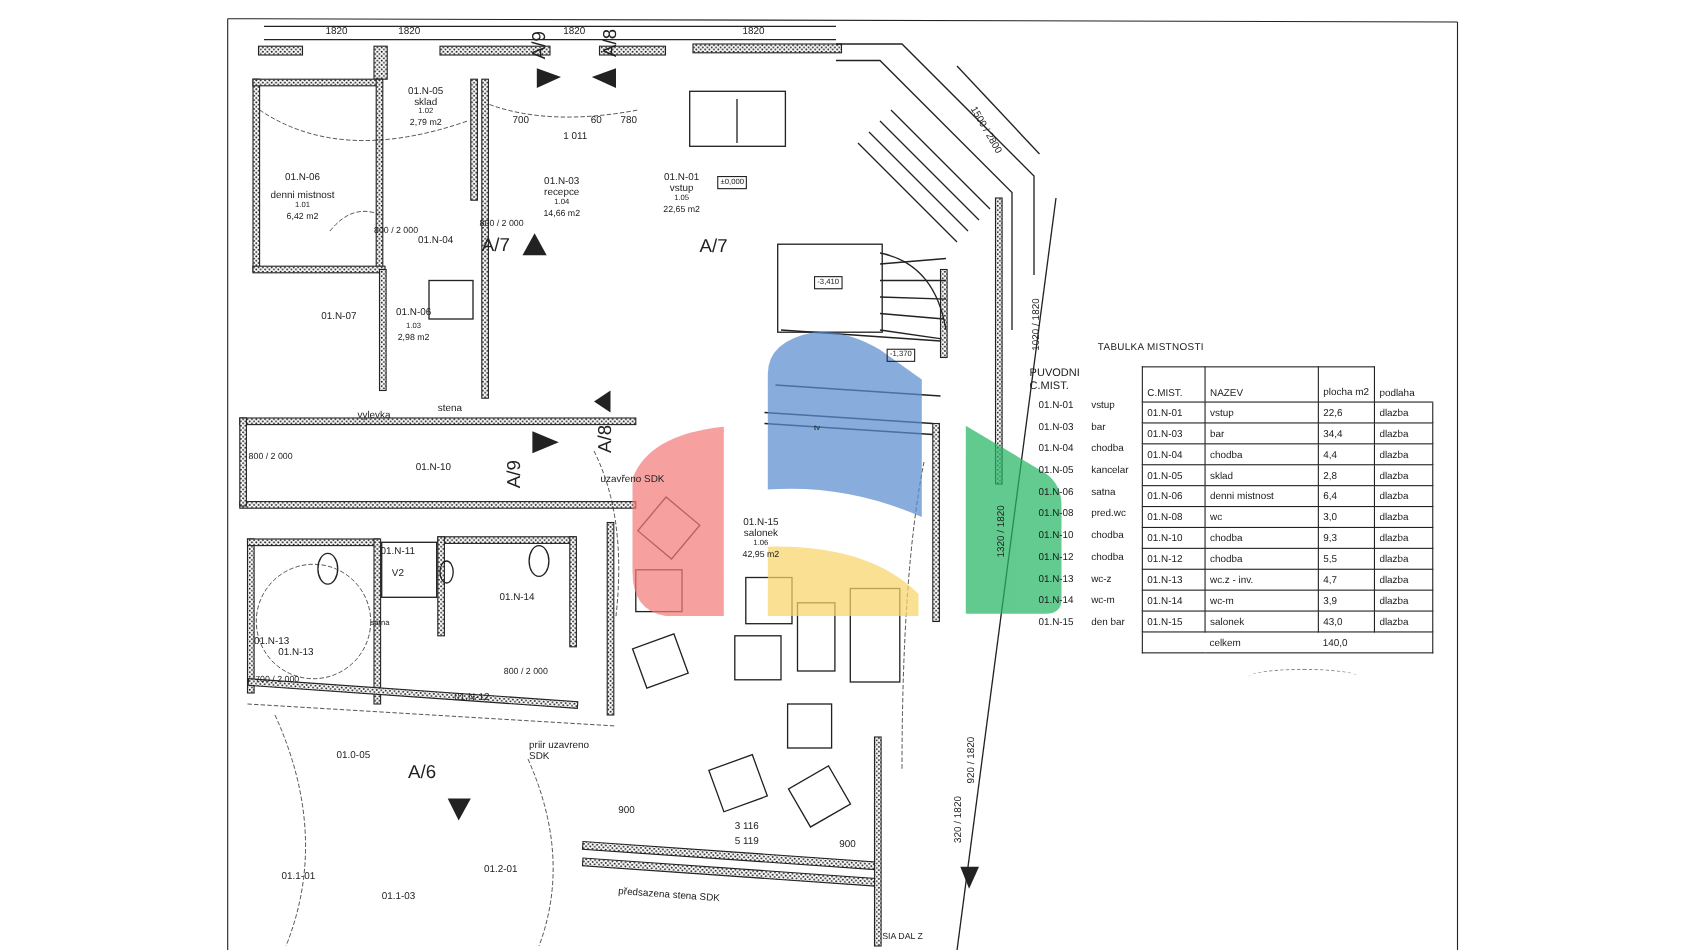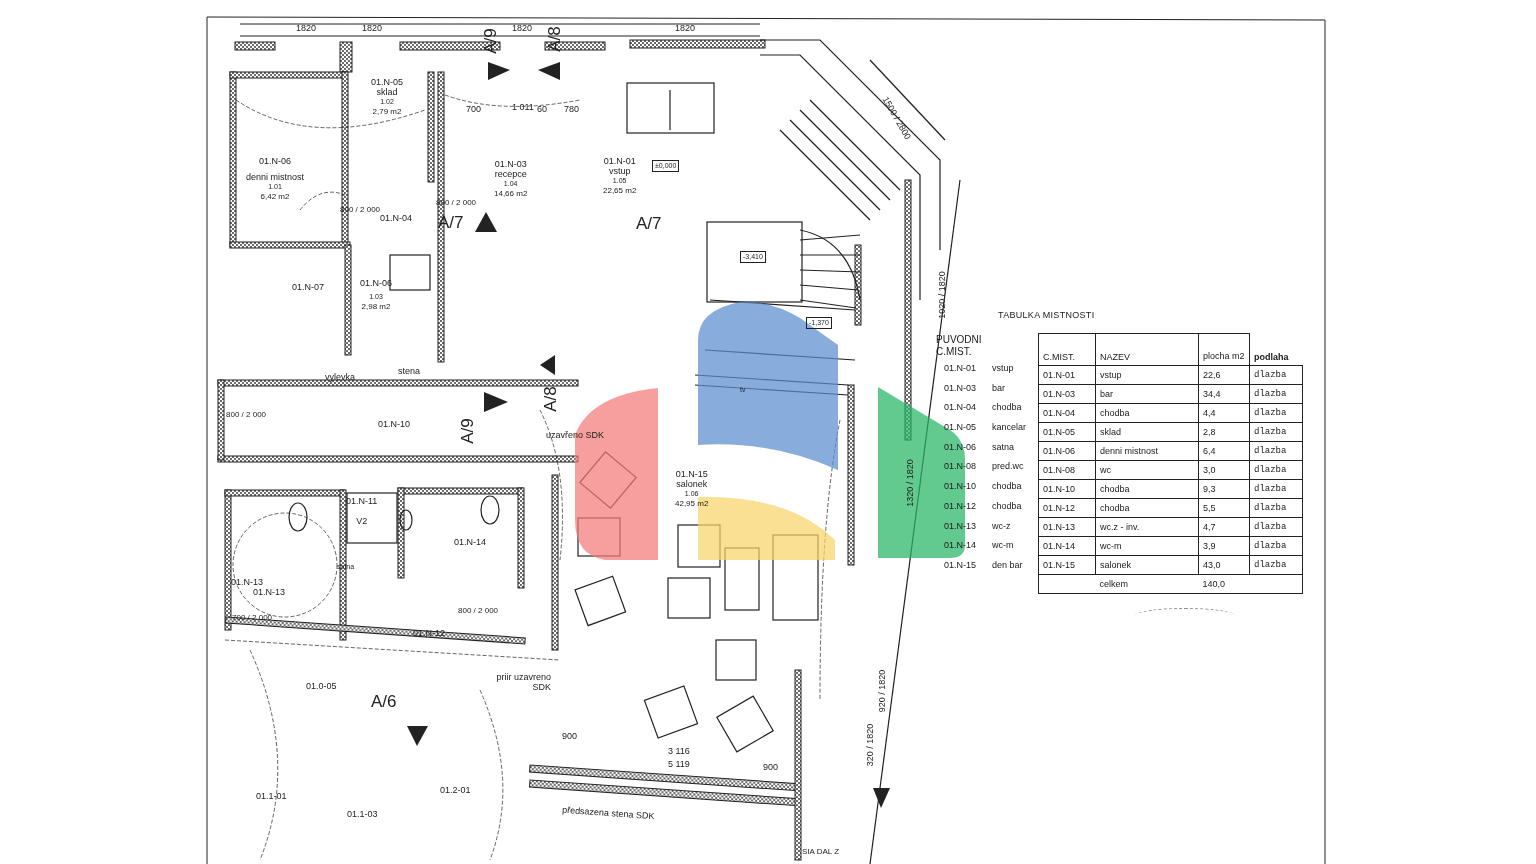--- a/index.html
+++ b/index.html
@@ -9,25 +9,25 @@
   .lbl.big{font-size:17px;line-height:18px;}
   .dim{position:absolute;font-size:9px;color:#222;white-space:nowrap;}
   #room-table-title{position:absolute;left:998px;top:310px;font-size:9px;letter-spacing:0.3px;}
   #orig-head{position:absolute;left:936px;top:334px;font-size:10px;line-height:12px;}
   #orig-list{position:absolute;left:944px;top:363px;width:95px;}
   .orig-row{height:19.7px;font-size:9px;display:flex;gap:8px;}
   .orig-row span:first-child{width:40px;}
   table#rooms{position:absolute;left:1038px;top:333px;border-collapse:collapse;font-size:9px;}
   table#rooms td,table#rooms th{border:1.4px solid #222;padding:0 4px;height:18px;font-weight:normal;text-align:left;white-space:nowrap;}
   table#rooms th{height:28px;vertical-align:bottom;padding-bottom:3px;}
-  table#rooms th.noborder{border:none;border-bottom:1.4px solid #222;font-weight:bold;}
+  table#rooms th.noborder{border:none;border-bottom:1.4px solid #222;}
   table#rooms td.c1{width:48px;}
   table#rooms td.c2{width:94px;}
   table#rooms td.c3{width:42px;}
-  table#rooms td.c4{width:44px;font-family:Liberation Mono, monospace;}
+  table#rooms td.c4{width:44px;}
   .stamp{position:absolute;left:1135px;top:608px;width:100px;height:14px;border-top:1px dashed #888;border-radius:50% 50% 0 0;}
   .wm{position:absolute;opacity:0.72;}
 </style>
 </head>
 <body>
 
 <svg id="plan" viewBox="0 0 1536 864" xmlns="http://www.w3.org/2000/svg">
   <defs>
     <pattern id="hatch" width="4" height="4" patternUnits="userSpaceOnUse">
       <rect width="4" height="4" fill="#fff"></rect>
@@ -219,30 +219,30 @@
 <div class="lbl" style="left:413px;top:628px">01.N-12</div>
 <div class="lbl" style="left:306px;top:681px">01.0-05</div>
 <div class="lbl" style="left:256px;top:791px">01.1-01</div>
 <div class="lbl" style="left:347px;top:809px">01.1-03</div>
 <div class="lbl" style="left:440px;top:785px">01.2-01</div>
 
 <span class="lbl" style="left:325px;top:372px">vylevka</span>
 <span class="lbl" style="left:398px;top:366px">stena</span>
 <span class="lbl" style="left:337px;top:562px;font-size:7px">satna</span>
 <span class="lbl" style="left:546px;top:430px">uzavřeno SDK</span>
-<span class="lbl" style="left:481px;top:672px;white-space:normal;width:70px;text-align:right">priir uzavreno SDK</span>
+<span class="lbl" style="left:481px;top:672px;white-space:normal;width:70px;text-align:left">priir uzavreno SDK</span>
 <span class="lbl" style="left:562px;top:808px;transform:rotate(4deg)">předsazena stena SDK</span>
 <span class="lbl" style="left:740px;top:385px;font-size:7px">tv</span>
 <span class="lbl" style="left:802px;top:847px;font-size:8px">SIA DAL Z</span>
 <span class="lbl" style="left:652px;top:160px;font-size:7px;border:1px solid #222;padding:0 2px">±0,000</span>
 <span class="lbl" style="left:740px;top:251px;font-size:7px;border:1px solid #222;padding:0 2px">-3,410</span>
 <span class="lbl" style="left:806px;top:317px;font-size:7px;border:1px solid #222;padding:0 2px">-1,370</span>
 
 <span class="dim" style="left:466px;top:104px">700</span>
-<span class="dim" style="left:512px;top:102px">1 011</span>
+<span class="dim" style="left:512px;top:118px">1 011</span>
 <span class="dim" style="left:537px;top:104px">60</span>
 <span class="dim" style="left:564px;top:104px">780</span>
 <span class="dim" style="left:668px;top:746px">3 116</span>
 <span class="dim" style="left:668px;top:759px">5 119</span>
 <span class="dim" style="left:562px;top:731px">900</span>
 <span class="dim" style="left:763px;top:762px">900</span>
 <span class="dim" style="left:873px;top:113px;transform:rotate(60deg)">1500 / 2800</span>
 <span class="dim" style="left:918px;top:290px;transform:rotate(-90deg)">1020 / 1820</span>
 <span class="dim" style="left:886px;top:478px;transform:rotate(-90deg)">1320 / 1820</span>
 <span class="dim" style="left:861px;top:686px;transform:rotate(-90deg)">920 / 1820</span>

